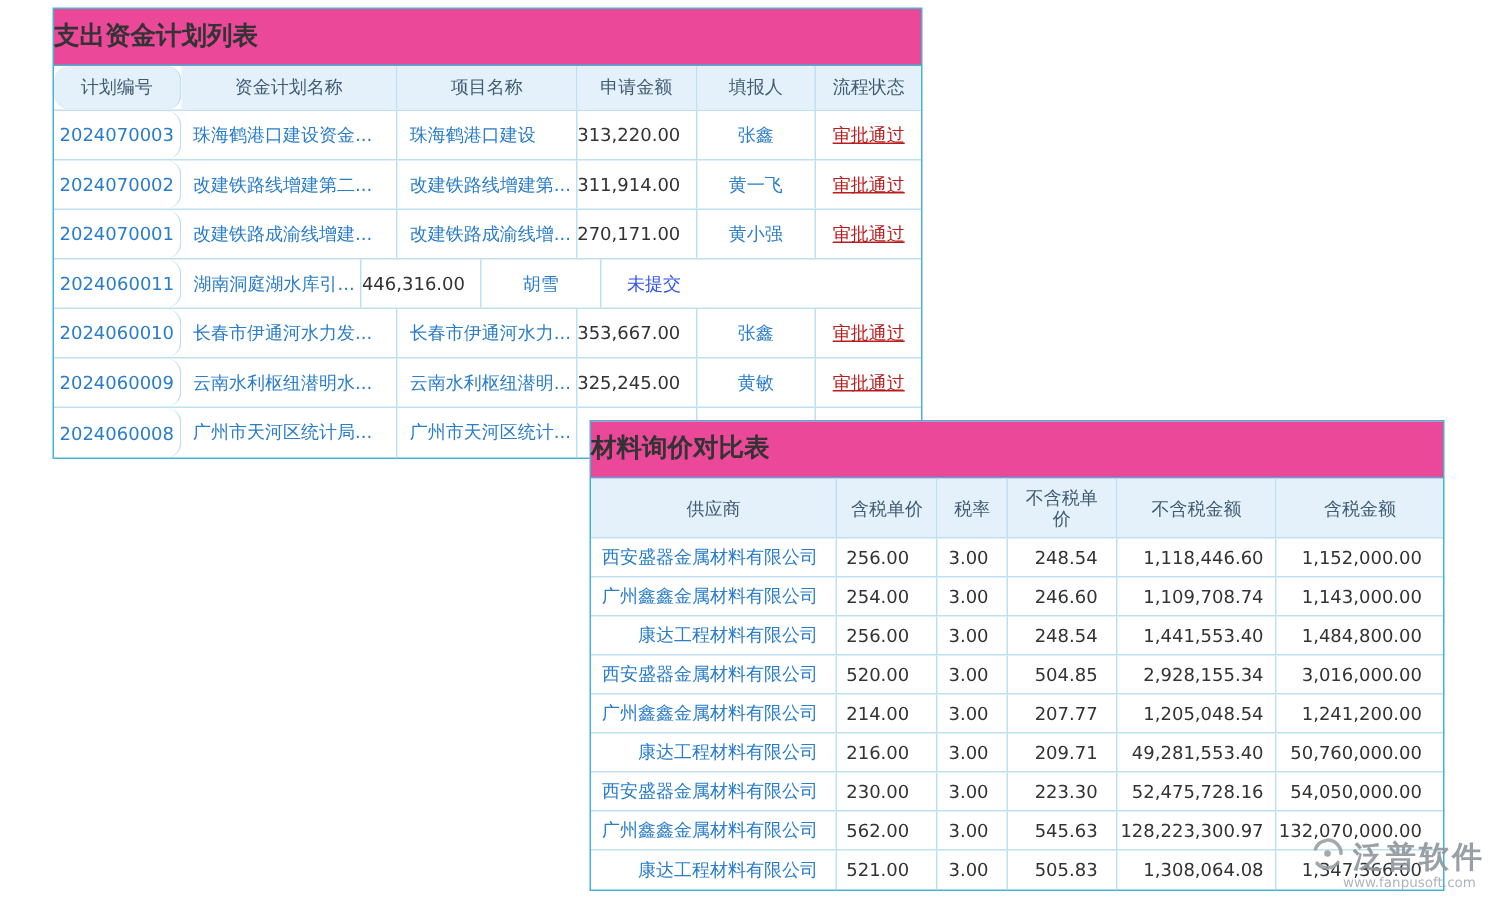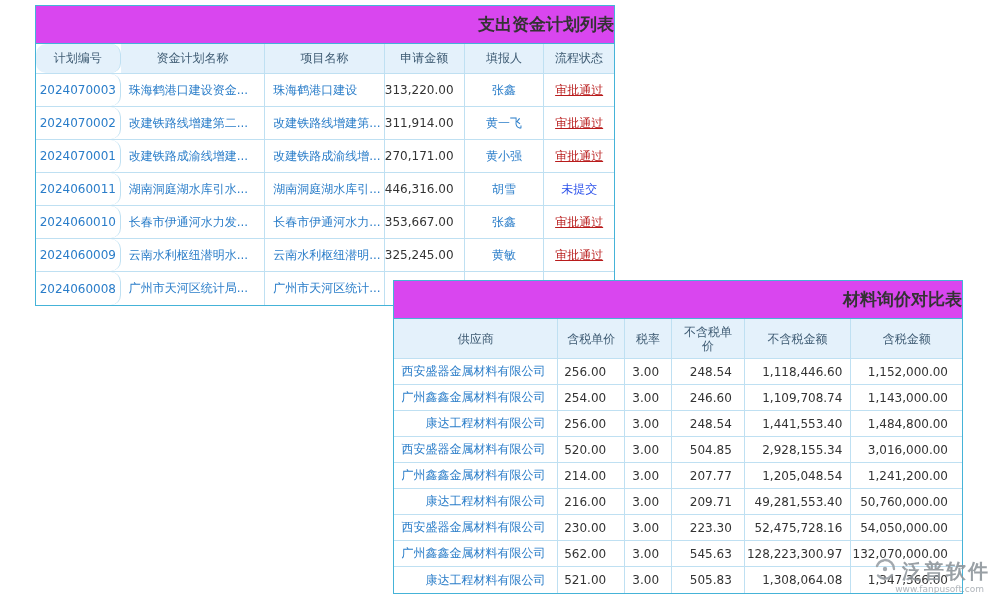--- a/index.html
+++ b/index.html
@@ -1,22 +1,22 @@
 <!DOCTYPE html>
 <html><head>
 <meta charset="utf-8">
 <style>
   * { margin:0; padding:0; box-sizing:border-box; }
   html,body { width:1000px; height:600px; background:#fff; overflow:hidden;
               font-family:"DejaVu Sans","Liberation Sans",sans-serif; }
 
   .panel { position:absolute; background:#fff; border:1px solid #45b3d8; }
 
-  .panel-title { text-align:right; font-size:17px; font-weight:bold; color:#333;
-                 background:#d946ef; border-bottom:1px solid #45b3d8; }
+  .panel-title { text-align:left; font-size:17px; font-weight:bold; color:#333;
+                 background:#ec4899; border-bottom:1px solid #45b3d8; }
 
   .tr { display:flex; border-bottom:1px solid #bfe0f2; }
   .tr:last-child { border-bottom:none; }
   .th, .td { border-right:1px solid #bfe0f2; overflow:hidden; white-space:nowrap;
              font-size:12px; display:flex; align-items:center; }
   .th:last-child, .td:last-child { border-right:none; }
   .th { background:#e4f1fb; color:#3e5b73; justify-content:center; text-align:center; }
 
   .link { color:#2a7dc9; }
   .num  { color:#333; }
@@ -95,21 +95,20 @@
     <div class="td t1c1 link">2024070001</div>
     <div class="td t1c2 link">改建铁路成渝线增建...</div>
     <div class="td t1c3 link">改建铁路成渝线增...</div>
     <div class="td t1c4 num">270,171.00</div>
     <div class="td t1c5 link">黄小强</div>
     <div class="td t1c6 status-pass">审批通过</div>
   </div>
 
   <div class="tr">
     <div class="td t1c1 link">2024060011</div>
-    <div class="td t1c2 link">湖南洞庭湖水库引水...</div>
     <div class="td t1c3 link">湖南洞庭湖水库引...</div>
     <div class="td t1c4 num">446,316.00</div>
     <div class="td t1c5 link">胡雪</div>
     <div class="td t1c6 status-unsubmitted">未提交</div>
   </div>
 
   <div class="tr">
     <div class="td t1c1 link">2024060010</div>
     <div class="td t1c2 link">长春市伊通河水力发...</div>
     <div class="td t1c3 link">长春市伊通河水力...</div>

